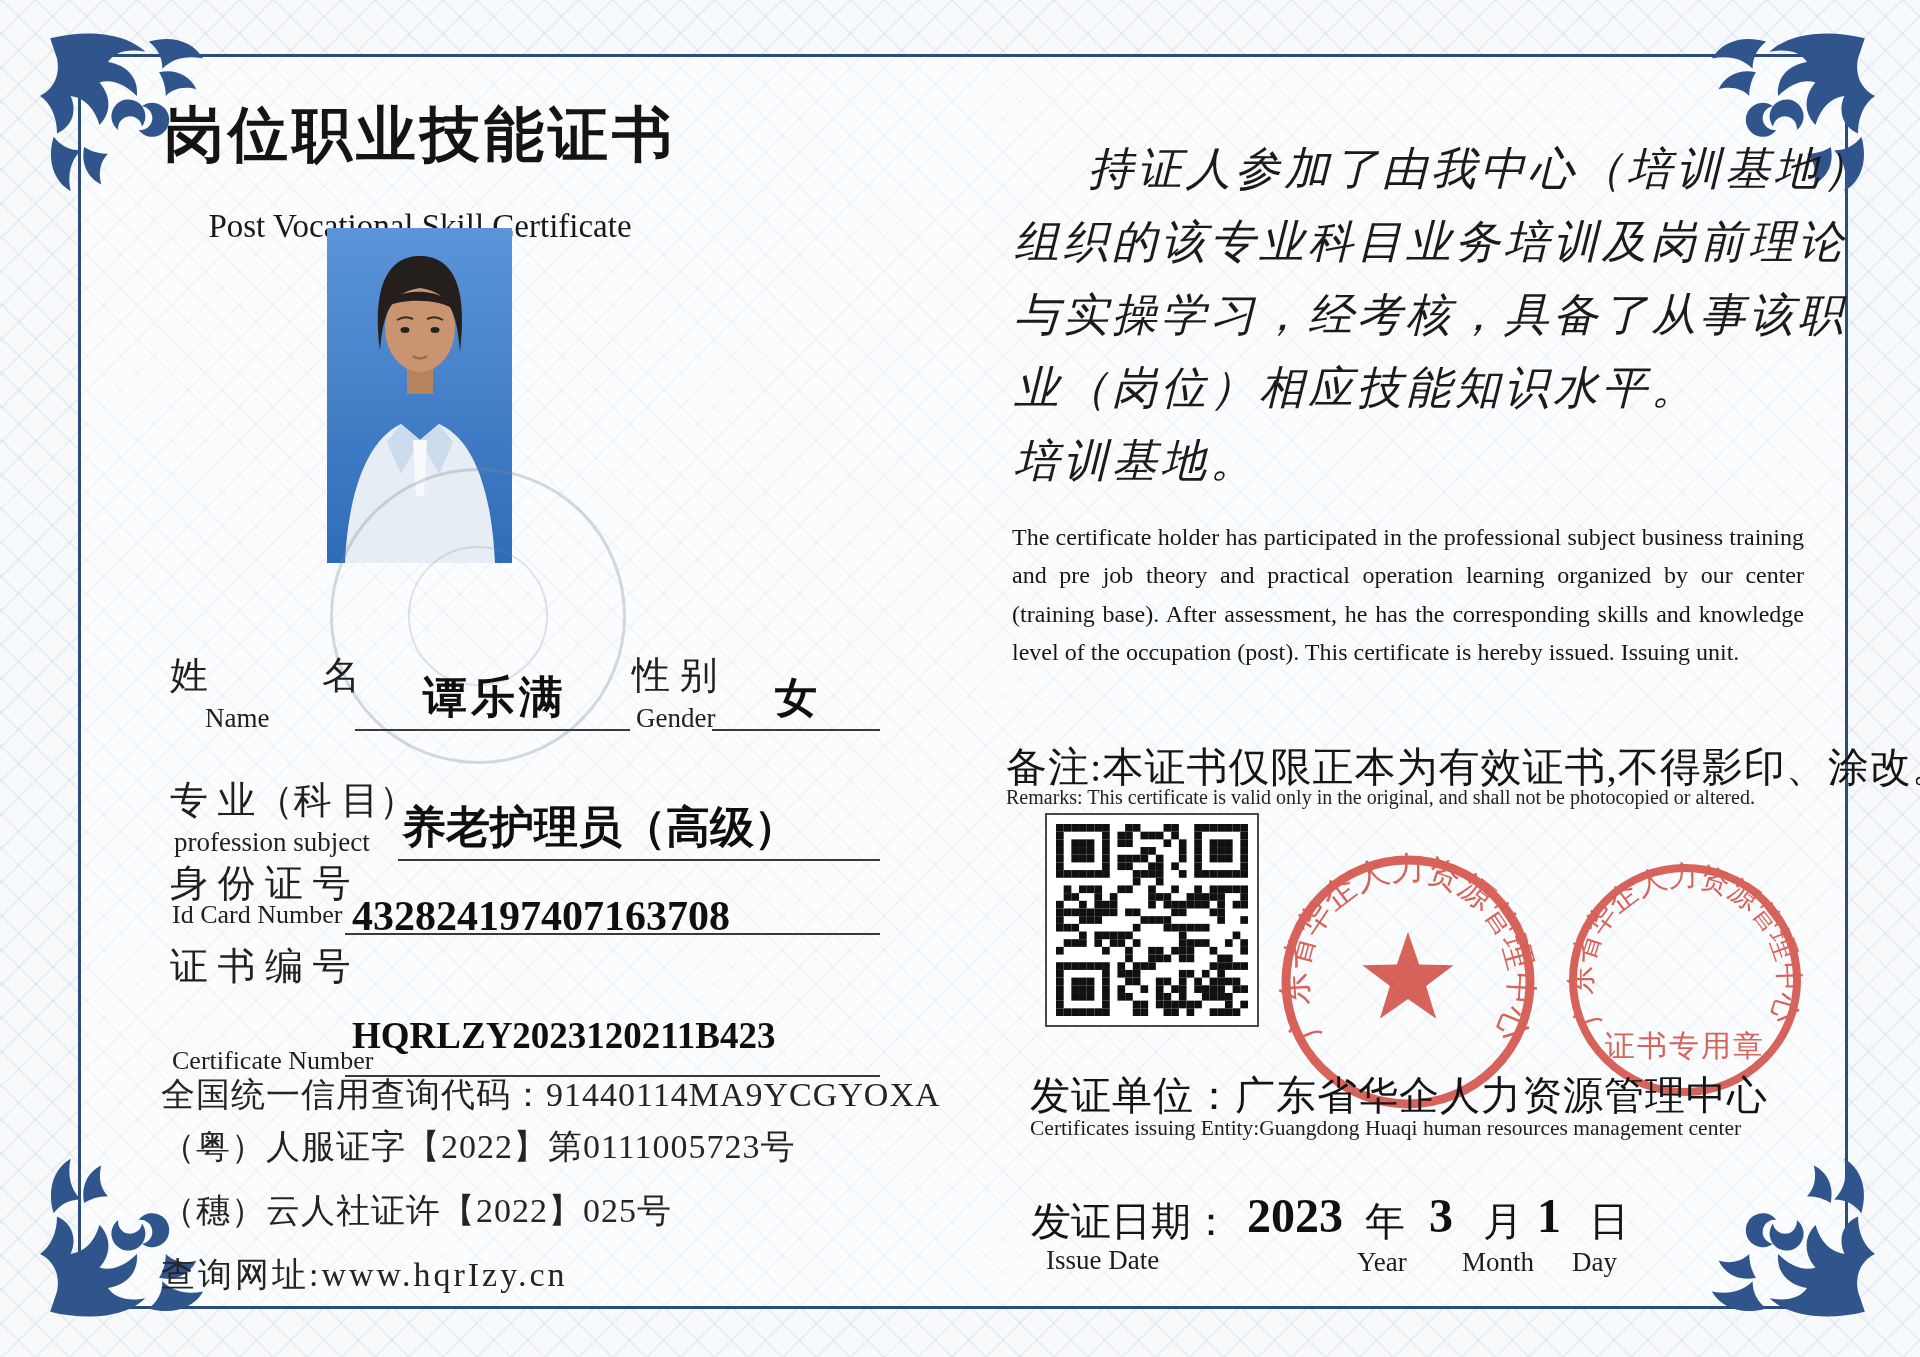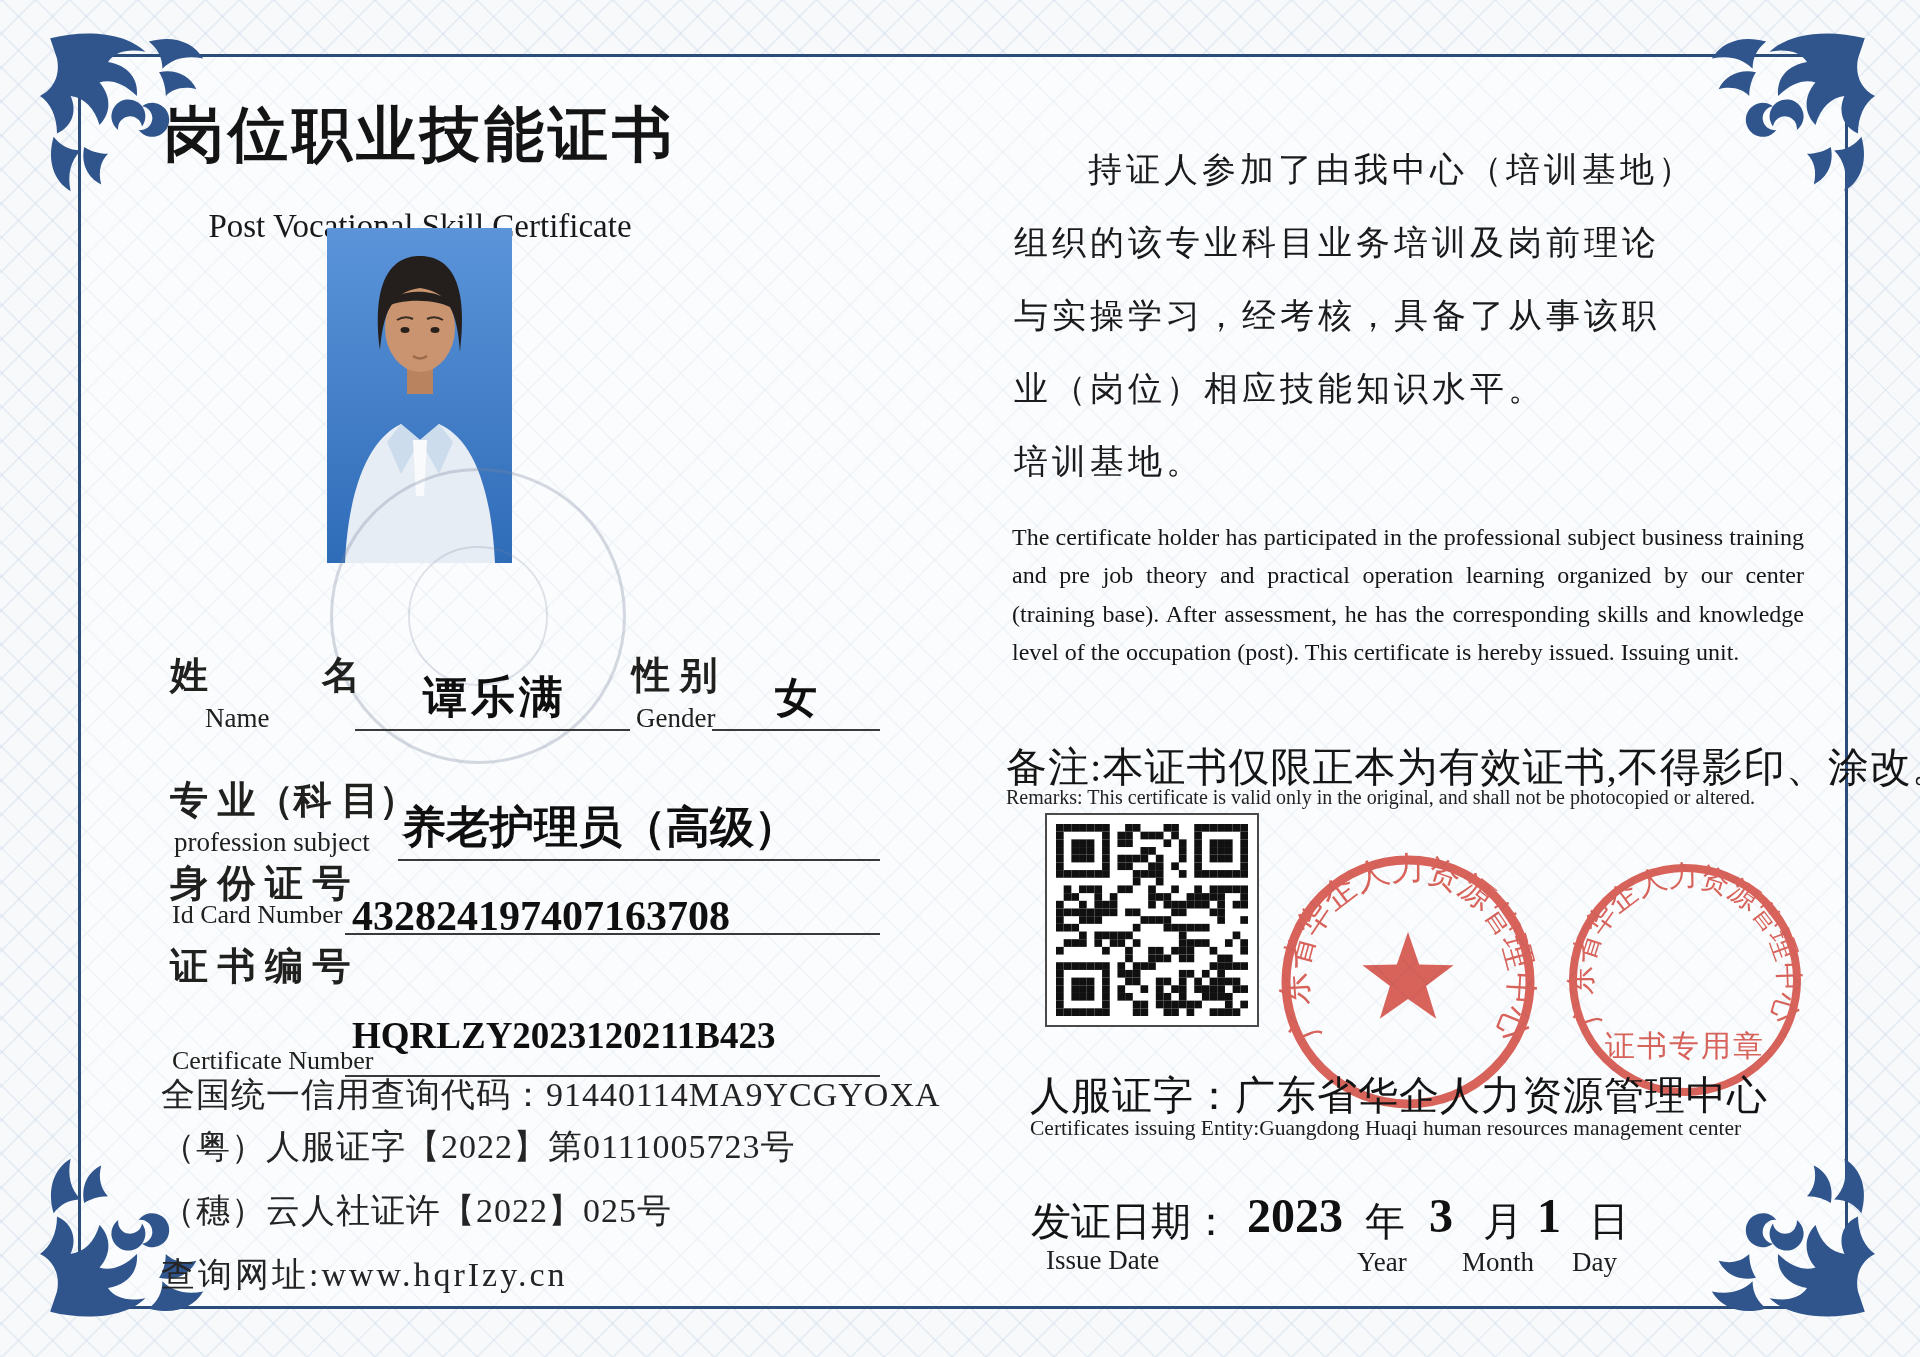--- a/index.html
+++ b/index.html
@@ -14,26 +14,26 @@
   .abs{position:absolute;}
   .frame{
     position:absolute;left:78px;top:54px;width:1764px;height:1249px;
     border:3px solid var(--border,#2b4d7c);
     background:rgba(255,255,255,.45);
   }
   .orn{width:170px;height:170px;color:var(--ornament,#2f558c);}
   .zh{font-family:"Liberation Serif","DejaVu Serif",serif;}
   .title{font-weight:bold;letter-spacing:4px;font-size:60px;text-align:center;width:520px;color:#141414;}
   .subtitle{font-size:33px;text-align:center;width:520px;color:#191919;margin-top:32px;}
-  .label-zh{font-size:38px;color:#20201f;white-space:pre;font-weight:bold;}
+  .label-zh{font-size:38px;color:#20201f;white-space:pre;}
   .label-en{font-size:27px;color:#20201f;}
   .value{font-weight:bold;color:#0f0f0f;white-space:nowrap;margin-top:12px;}
   .rule{border-bottom:2px solid #3a3a3a;height:0;}
   .foot-line{font-size:34px;color:#242424;white-space:nowrap;letter-spacing:1px;}
-  .body-zh div{font-size:34px;line-height:73px;letter-spacing:4px;white-space:nowrap;color:#1b1b1d;}
+  .body-zh div{font-size:45px;line-height:73px;letter-spacing:4px;white-space:nowrap;color:#1b1b1d;font-style:italic;}
   .body-zh div:first-child{padding-left:74px;}
   .body-en{width:792px;font-size:24px;line-height:38.3px;text-align:justify;color:#161616;}
   .remarks-zh{font-size:41px;letter-spacing:1px;white-space:nowrap;color:#151515;text-align:center;}
   .remarks-en{font-size:20px;white-space:nowrap;color:#222;}
   .qr-box{width:192px;height:192px;background:#fff;padding:9px;border:2px solid #4a4a4a;}
   .qr-box svg{display:block;fill:#101010;}
   .stamp{mix-blend-mode:multiply;opacity:.9;color:var(--stamp-red,#d9534a);}
   .issuer-zh{font-size:40px;letter-spacing:1px;white-space:nowrap;color:#141414;}
   .issuer-en{font-size:21.5px;white-space:nowrap;color:#1d1d1d;}
   .date-zh{font-size:40px;white-space:pre;color:#141414;}
@@ -481,21 +481,21 @@
 
   <svg class="stamp abs" style="left:1565px;top:860px" width="240" height="240" viewBox="0 0 240 240">
     <circle cx="120" cy="120" r="112" fill="none" stroke="currentColor" stroke-width="8"></circle>
     <path id="seal-arc-2" d="M 38.6,167 A 94,94 0 1 1 201.4,167" fill="none"></path>
     <text font-size="29" fill="currentColor">
       <textPath href="#seal-arc-2" startOffset="5" textLength="380" lengthAdjust="spacingAndGlyphs">广东省华企人力资源管理中心</textPath>
     </text>
     <text x="120" y="196" font-size="30" letter-spacing="2" text-anchor="middle" fill="currentColor">证书专用章</text>
   </svg>
 
-  <div class="issuer-zh abs zh" style="left:1030px;top:1068px">人服证字：广东省华企人力资源管理中心</div>
+  <div class="issuer-zh abs zh" style="left:1030px;top:1068px">发证单位：广东省华企人力资源管理中心</div>
   <div class="issuer-en abs" style="left:1030px;top:1116px">Certificates issuing Entity:Guangdong Huaqi human resources management center</div>
 
   <div class="abs" style="left:1031px;top:1188px;width:640px;height:95px">
     <span class="date-zh abs zh" style="left:0;top:6px">发证日期：</span>
     <span class="date-num abs" style="left:216px;top:0">2023</span>
     <span class="date-zh abs zh" style="left:334px;top:6px">年</span>
     <span class="date-num abs" style="left:398px;top:0">3</span>
     <span class="date-zh abs zh" style="left:452px;top:6px">月</span>
     <span class="date-num abs" style="left:506px;top:0">1</span>
     <span class="date-zh abs zh" style="left:558px;top:6px">日</span>

